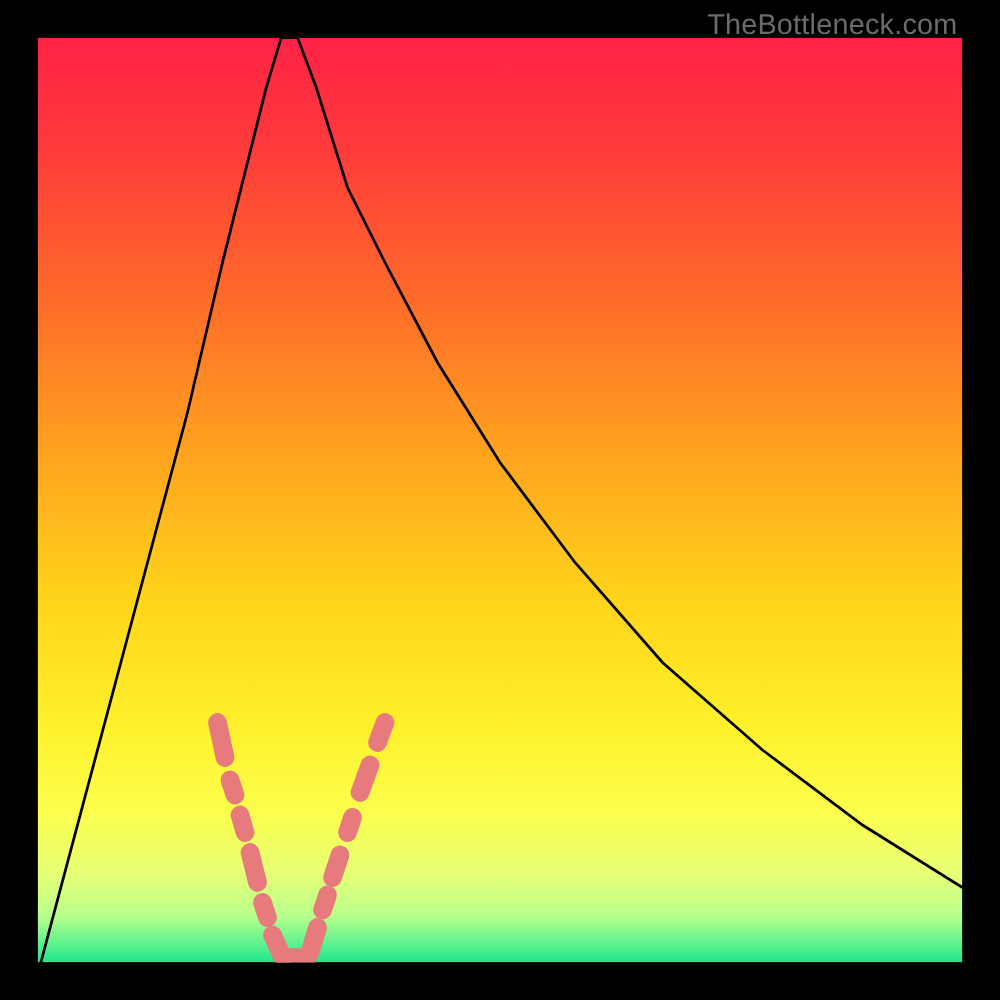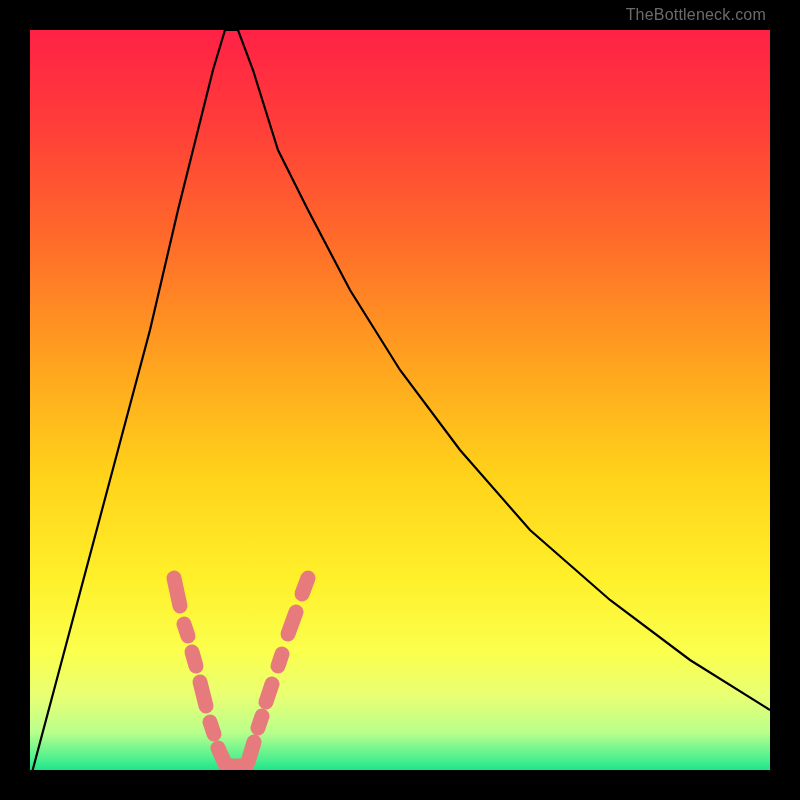--- a/index.html
+++ b/index.html
@@ -32,21 +32,21 @@
     top: 0;
     left: 0;
     width: 100%;
     height: 100%;
   }
   .watermark {
     position: absolute;
     top: 6px;
     right: 34px;
     color: #6b6b6b;
-    font-size: 16px;
+    font-size: 23px;
     font-weight: 500;
     letter-spacing: 0.2px;
   }
   svg.curves {
     position: absolute;
     top: 0;
     left: 0;
     width: 100%;
     height: 100%;
     overflow: visible;

